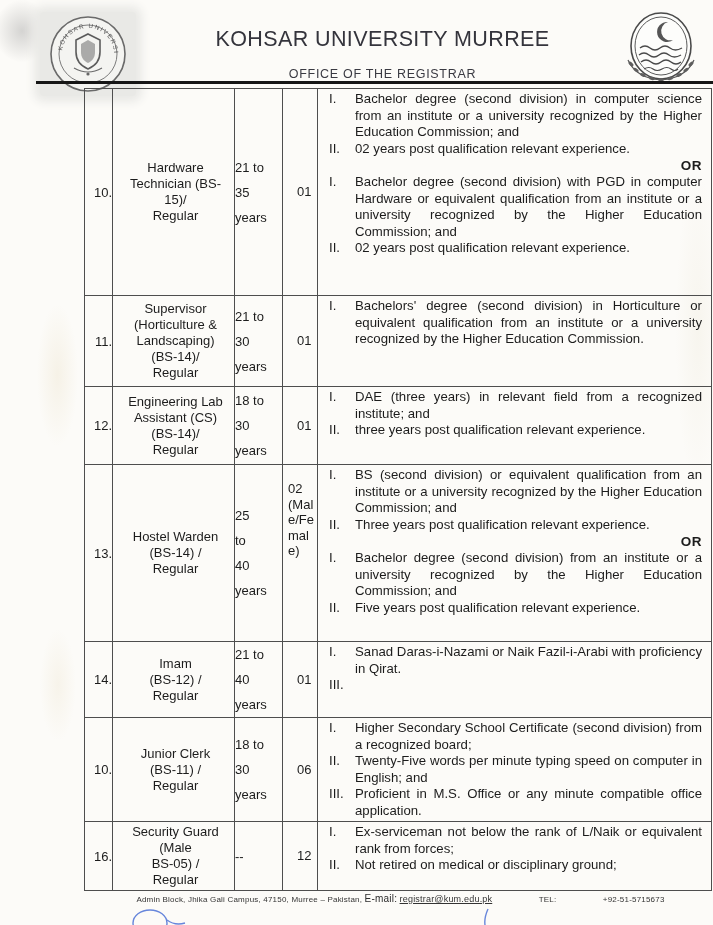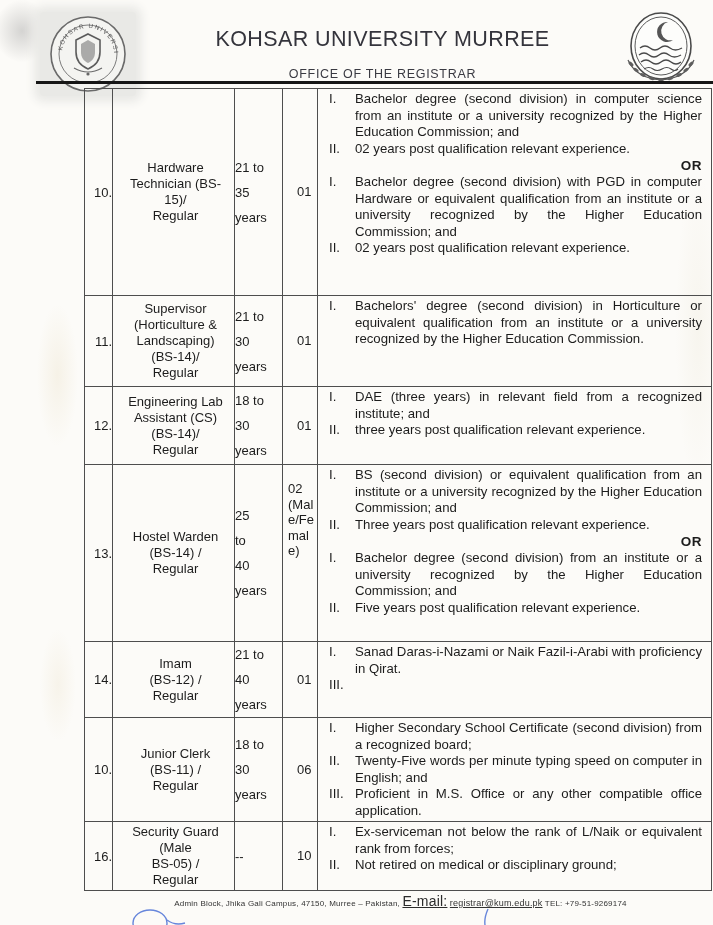--- a/index.html
+++ b/index.html
@@ -51,23 +51,23 @@
   #rows tr:nth-child(2){ height:91px; }
   #rows tr:nth-child(3){ height:78px; }
   #rows tr:nth-child(4){ height:177px; }
   #rows tr:nth-child(5){ height:52px; }
   #rows tr:nth-child(6){ height:98px; }
   #rows tr:nth-child(7){ height:66px; }
 
   
   .footer { position:absolute; top:893px; left:88px; right:0; text-align:center;
     font-size:8px; color:#333; letter-spacing:.2px; }
-  .footer .email-label { font-size:14px; color:#2b2b2b;text-decoration:underline; }
+  .footer .email-label { font-size:10px; color:#2b2b2b; }
   .footer .email-link { font-size:9px; text-decoration:underline; color:#333;margin-top:48px; }
-  .footer .tel { font-size:8px; }
+  .footer .tel { font-size:8px;margin-left:44px; }
 
   .pen-marks { position:absolute; left:0; top:880px; width:713px; height:45px; }
 </style>
 </head>
 <body>
 
 <div class="page">
 
   <div class="corner-smudge"></div>
   <div class="stain s1"></div>
@@ -263,52 +263,52 @@
             <div class="qitem">
               <span class="qm">I.</span>
               <span class="qt">Higher Secondary School Certificate (second division) from a recognized board;</span>
             </div>
             <div class="qitem">
               <span class="qm">II.</span>
               <span class="qt">Twenty-Five words per minute typing speed on computer in English; and</span>
             </div>
             <div class="qitem">
               <span class="qm">III.</span>
-              <span class="qt">Proficient in M.S. Office or any other compatible office application.</span>
+              <span class="qt">Proficient in M.S. Office or any minute compatible office application.</span>
             </div>
           </td>
         </tr>
         <tr>
           <td class="c-sno">16.</td>
           <td class="c-pos">Security Guard
 (Male
 BS-05) /
 Regular</td>
           <td class="c-age">--</td>
-          <td class="c-posts">10</td>
+          <td class="c-posts">12</td>
           <td class="c-qual">
             <div class="qitem">
               <span class="qm">I.</span>
               <span class="qt">Ex-serviceman not below the rank of L/Naik or equivalent rank from forces;</span>
             </div>
             <div class="qitem">
               <span class="qm">II.</span>
               <span class="qt">Not retired on medical or disciplinary ground;</span>
             </div>
           </td>
         </tr>
       </tbody>
   </table>
 
   <div class="footer">
     <span>Admin Block, Jhika Gali Campus, 47150, Murree – Pakistan,</span>
     <span class="email-label">E-mail:</span>
     <span class="email-link">registrar@kum.edu.pk</span>
     <span class="tel">TEL:</span>
-    <span class="tel">+79-51-9269174</span>
+    <span class="tel">+92-51-5715673</span>
   </div>
 
   <svg class="pen-marks" viewBox="0 0 713 45">
     <g fill="none" stroke="#4d72d6" stroke-width="1.4" opacity=".85">
       <ellipse cx="150" cy="43" rx="17" ry="13"></ellipse>
       <path d="M167,40 q8,6 18,3"></path>
       <path d="M488,29 q-4,9 -3,16"></path>
     </g>
   </svg>
 

